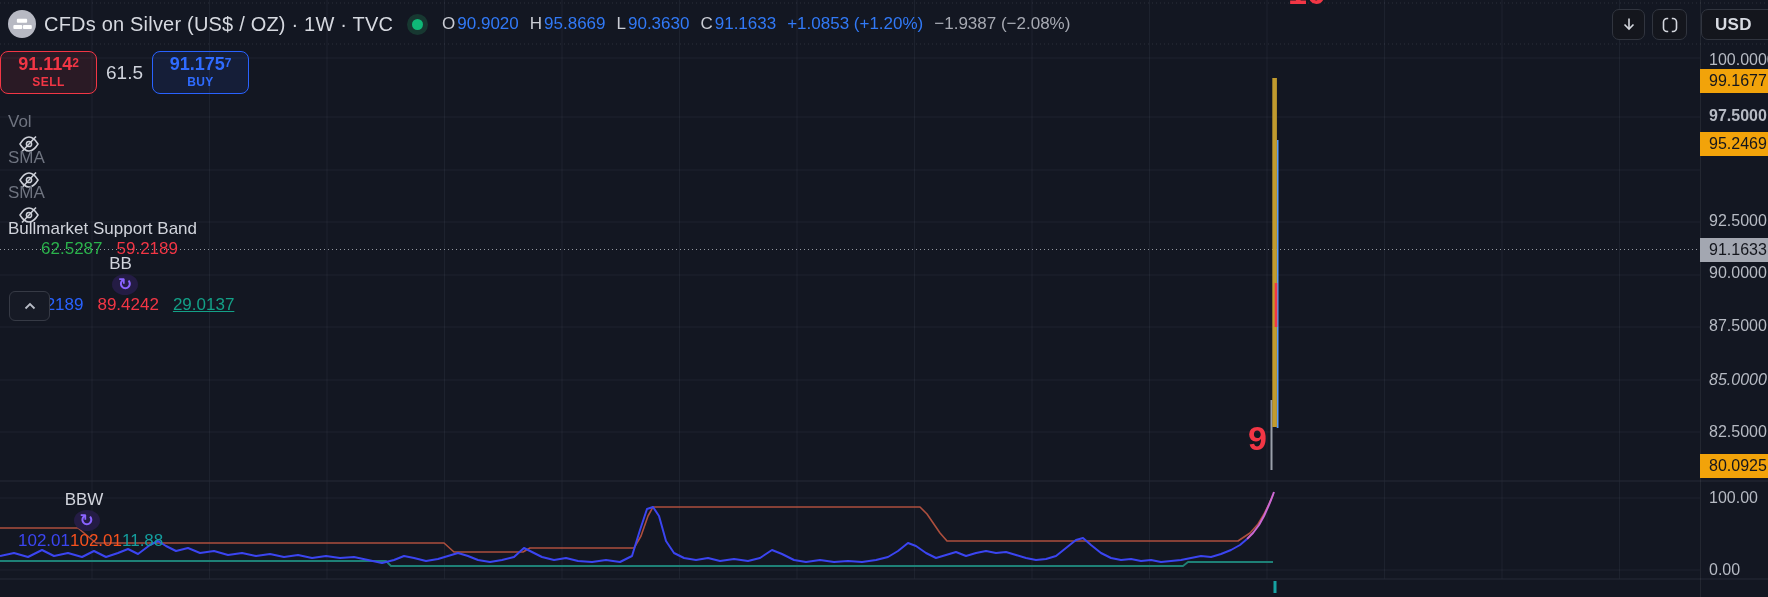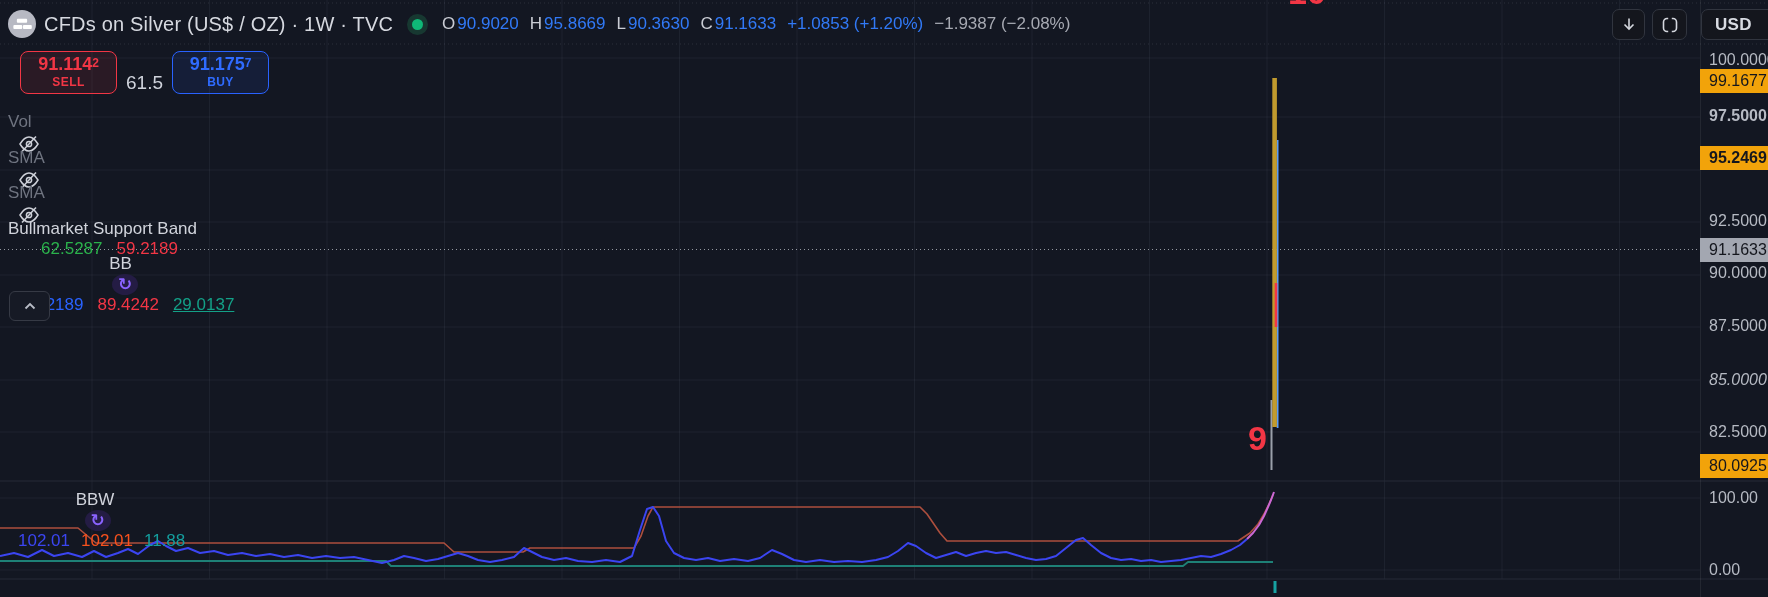--- a/index.html
+++ b/index.html
@@ -20,21 +20,21 @@
   .chg1{color:#3179f6;}
   .chg2{color:#a6a9b2;}
 
   
   .tbtn{position:absolute;top:9px;height:31px;box-sizing:border-box;border:1px solid #31353f;border-radius:7px;
         background:#14161d;color:#d8dbe2;display:flex;align-items:center;justify-content:center;z-index:4;}
   .tbtn svg{display:block;}
   .usd{justify-content:flex-start;padding-left:13px;font-size:17px;font-weight:600;letter-spacing:.3px;}
 
   
-  .trade{left:20px;top:51px;display:flex;align-items:flex-end;z-index:4;}
+  .trade{left:0;top:51px;display:flex;align-items:center;z-index:4;}
   .tbox{width:97px;height:43px;box-sizing:border-box;border-radius:8px;display:flex;flex-direction:column;align-items:center;justify-content:center;cursor:pointer;}
   .sell{border:1.5px solid #f23645;background:rgba(242,54,69,.10);color:#f23645;}
   .buy{border:1.5px solid #2962ff;background:rgba(41,98,255,.10);color:#2f6bff;margin-left:0;}
   .tbox .p{font-size:18px;font-weight:700;line-height:19px;}
   .tbox .s{font-size:12px;font-weight:600;line-height:16px;letter-spacing:.4px;}
   .sup{font-size:12px;vertical-align:top;position:relative;top:-1px;}
   .spread{width:55px;text-align:center;font-size:19px;color:#cfd3dc;}
 
   
   .lrow{left:8px;height:26px;display:flex;align-items:center;font-size:17px;white-space:nowrap;flex-direction:column;}
@@ -208,35 +208,35 @@
 
   <div class="ovl collapse">
     <svg width="20" height="20" viewBox="0 0 20 20">
       <polyline points="5.5,12.5 10,8 14.5,12.5" fill="none" stroke="#b8bcc6" stroke-width="1.8"></polyline>
     </svg>
   </div>
 
   <div class="ovl lrow" style="top:490px;">
     <span class="iname" style="width:42px;">BBW</span>
     <span class="syncic" style="margin-left:2px;">↻</span>
-    <span class="vals" style="margin-left:10px;gap:11px;">
+    <span class="vals" style="margin-left:10px;gap:0;">
       <span class="v-bblue">102.01</span>
       <span class="v-orange">102.01</span>
       <span class="v-cyan">11.88</span>
     </span>
   </div>
 
   <div class="cnt cnt10">10</div>
   <div class="cnt cnt9">9</div>
 
   <div class="axiscol" id="axiscol">
       <div class="axis-plain" style="top: 48px;">100.0000</div>
       <div class="axis-yellow" style="top: 69px;">99.1677</div>
       <div class="axis-plain" style="top: 104px; font-weight: bold;">97.5000</div>
-      <div class="axis-yellow" style="top: 146px; font-weight: bold;">95.2469</div>
+      <div class="axis-yellow" style="top: 132px;">95.2469</div>
       <div class="axis-plain" style="top: 209px;">92.5000</div>
       <div class="axis-gray" style="top: 238px;">91.1633</div>
       <div class="axis-plain" style="top: 261px;">90.0000</div>
       <div class="axis-plain" style="top: 314px;">87.5000</div>
       <div class="axis-plain" style="top: 368px; font-style: italic;">85.0000</div>
       <div class="axis-plain" style="top: 420px;">82.5000</div>
       <div class="axis-yellow" style="top: 454px;">80.0925</div>
       <div class="axis-plain" style="top: 486px;">100.00</div>
       <div class="axis-plain" style="top: 558px;">0.00</div>
     </div>

